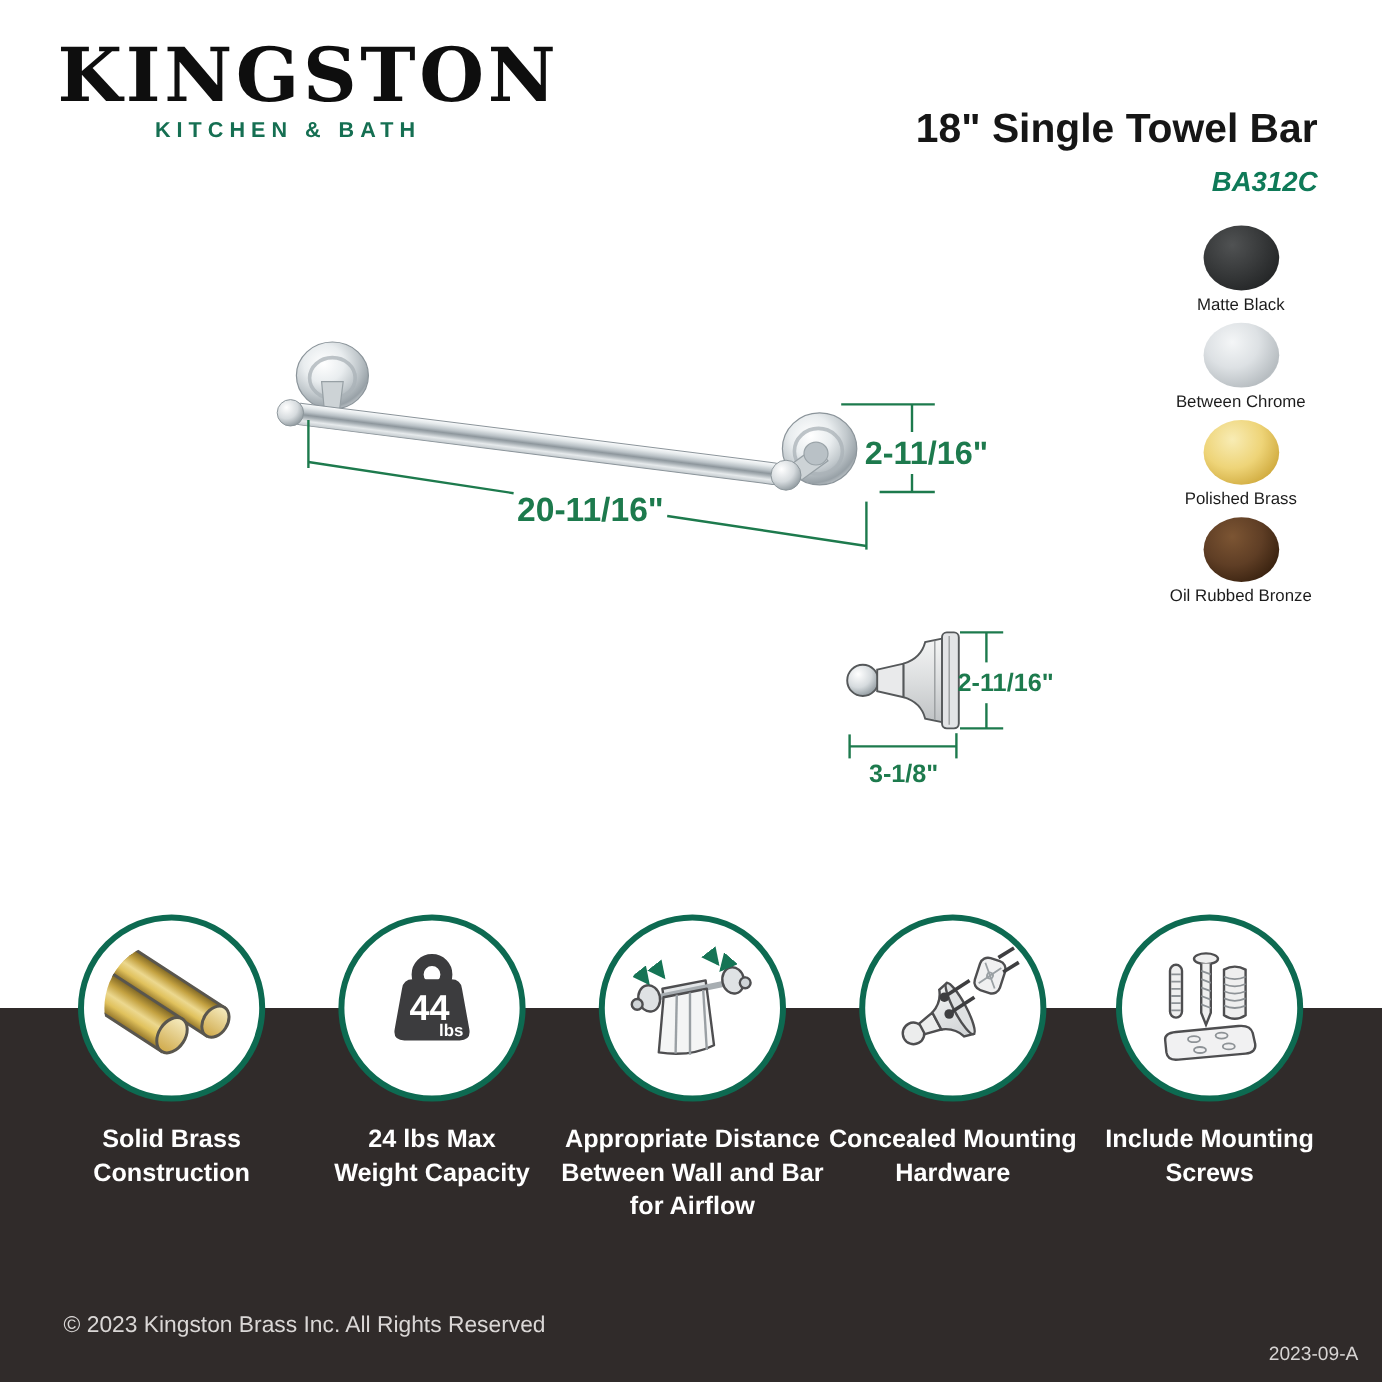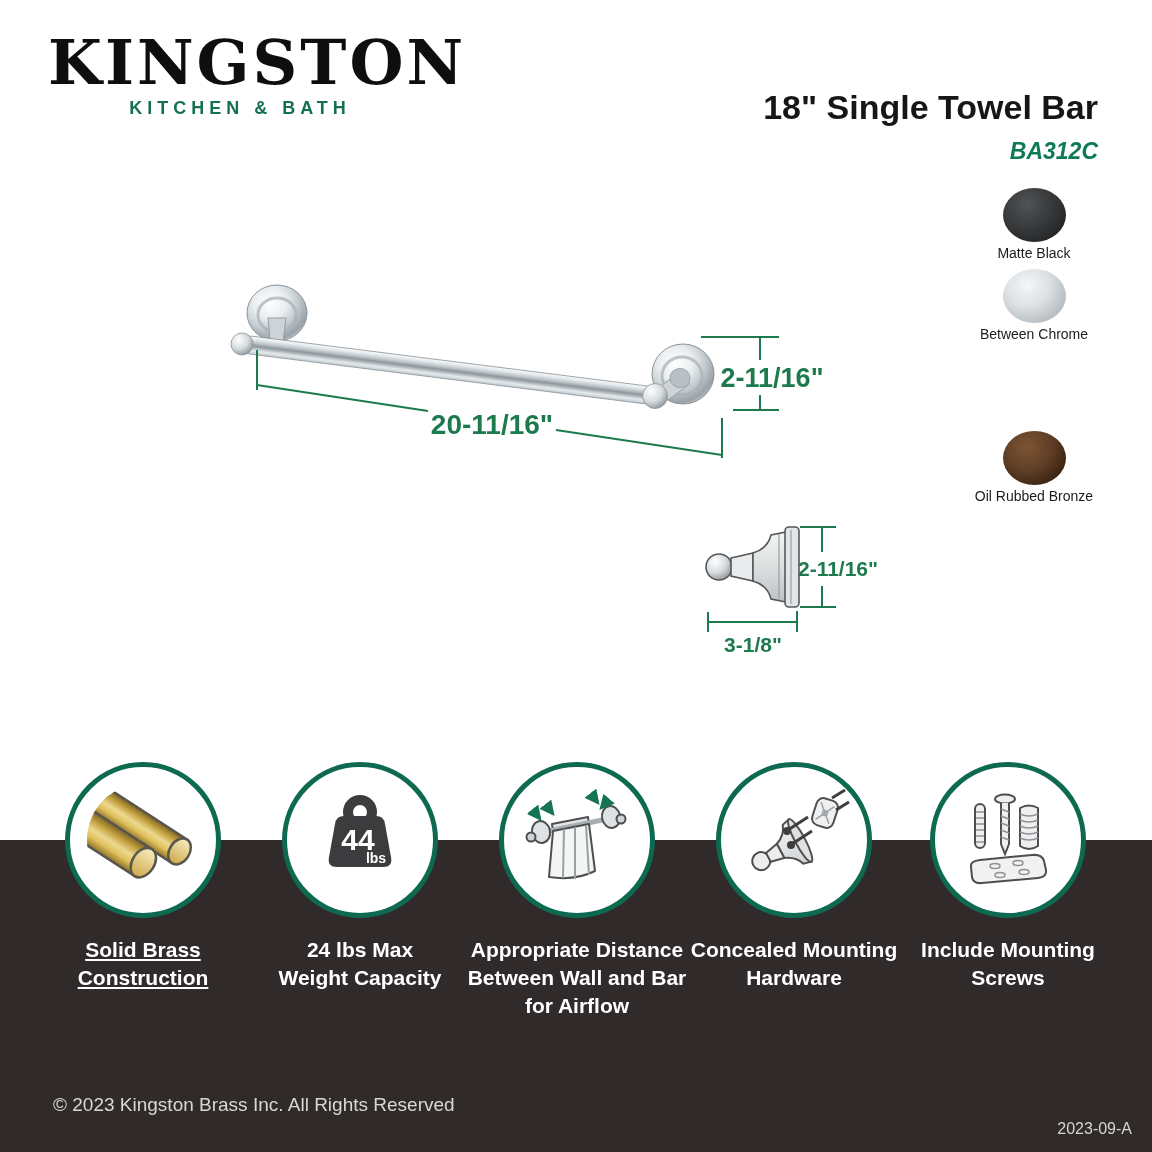--- a/index.html
+++ b/index.html
@@ -33,21 +33,21 @@
   .diagram { position:absolute; left:180px; top:260px; }
 
   
   .band { position:absolute; left:0; top:840px; width:1152px; height:312px; background:#302b2a; }
   .feature { position:absolute; top:762px; width:240px; text-align:center; }
   .feature-0 { left:23px; } .feature-1 { left:240px; } .feature-2 { left:457px; }
   .feature-3 { left:674px; } .feature-4 { left:888px; }
   .feature-circle { width:146px; height:146px; border:5px solid #0d6a51; border-radius:50%;
                     background:#ffffff; margin:0 auto; display:flex; align-items:center; justify-content:center; }
   .feature-label { margin:18px auto 0; font-size:21px; line-height:28px; font-weight:bold; color:#ffffff; }
-  .feature-0 .feature-label { max-width:180px;text-decoration:underline; }
+  .feature-0 .feature-label { max-width:180px; }
   .feature-1 .feature-label { max-width:170px; }
   .feature-2 .feature-label { max-width:240px; }
   .feature-3 .feature-label { max-width:212px; }
   .feature-4 .feature-label { max-width:196px; }
 
   
   .copyright { position:absolute; left:53px; top:1094px; font-size:19px; color:#dad7d6; }
   .revision  { position:absolute; right:20px; top:1120px; font-size:16px; color:#d7d4d3; }
 
   .dim-text { font-family:"Liberation Sans", sans-serif; font-weight:bold; fill:#1d7a4d; }
@@ -64,20 +64,24 @@
   <div class="product-title">18" Single Towel Bar</div>
   <div class="product-model">BA312C</div>
 
   <div class="finish finish-0">
     <div class="swatch swatch-0"></div>
     <div class="finish-label">Matte Black</div>
   </div>
   <div class="finish finish-1">
     <div class="swatch swatch-1"></div>
     <div class="finish-label">Between Chrome</div>
+  </div>
+  <div class="finish finish-2">
+    <div class="swatch swatch-2"></div>
+    <div class="finish-label">Polished Brass</div>
   </div>
   <div class="finish finish-3">
     <div class="swatch swatch-3"></div>
     <div class="finish-label">Oil Rubbed Bronze</div>
   </div>
 
   <svg class="diagram" width="720" height="420" viewBox="180 260 720 420">
     <defs>
       <linearGradient id="barChrome" x1="0" y1="0" x2="0" y2="1">
         <stop offset="0" stop-color="#fbfcfd"></stop>

